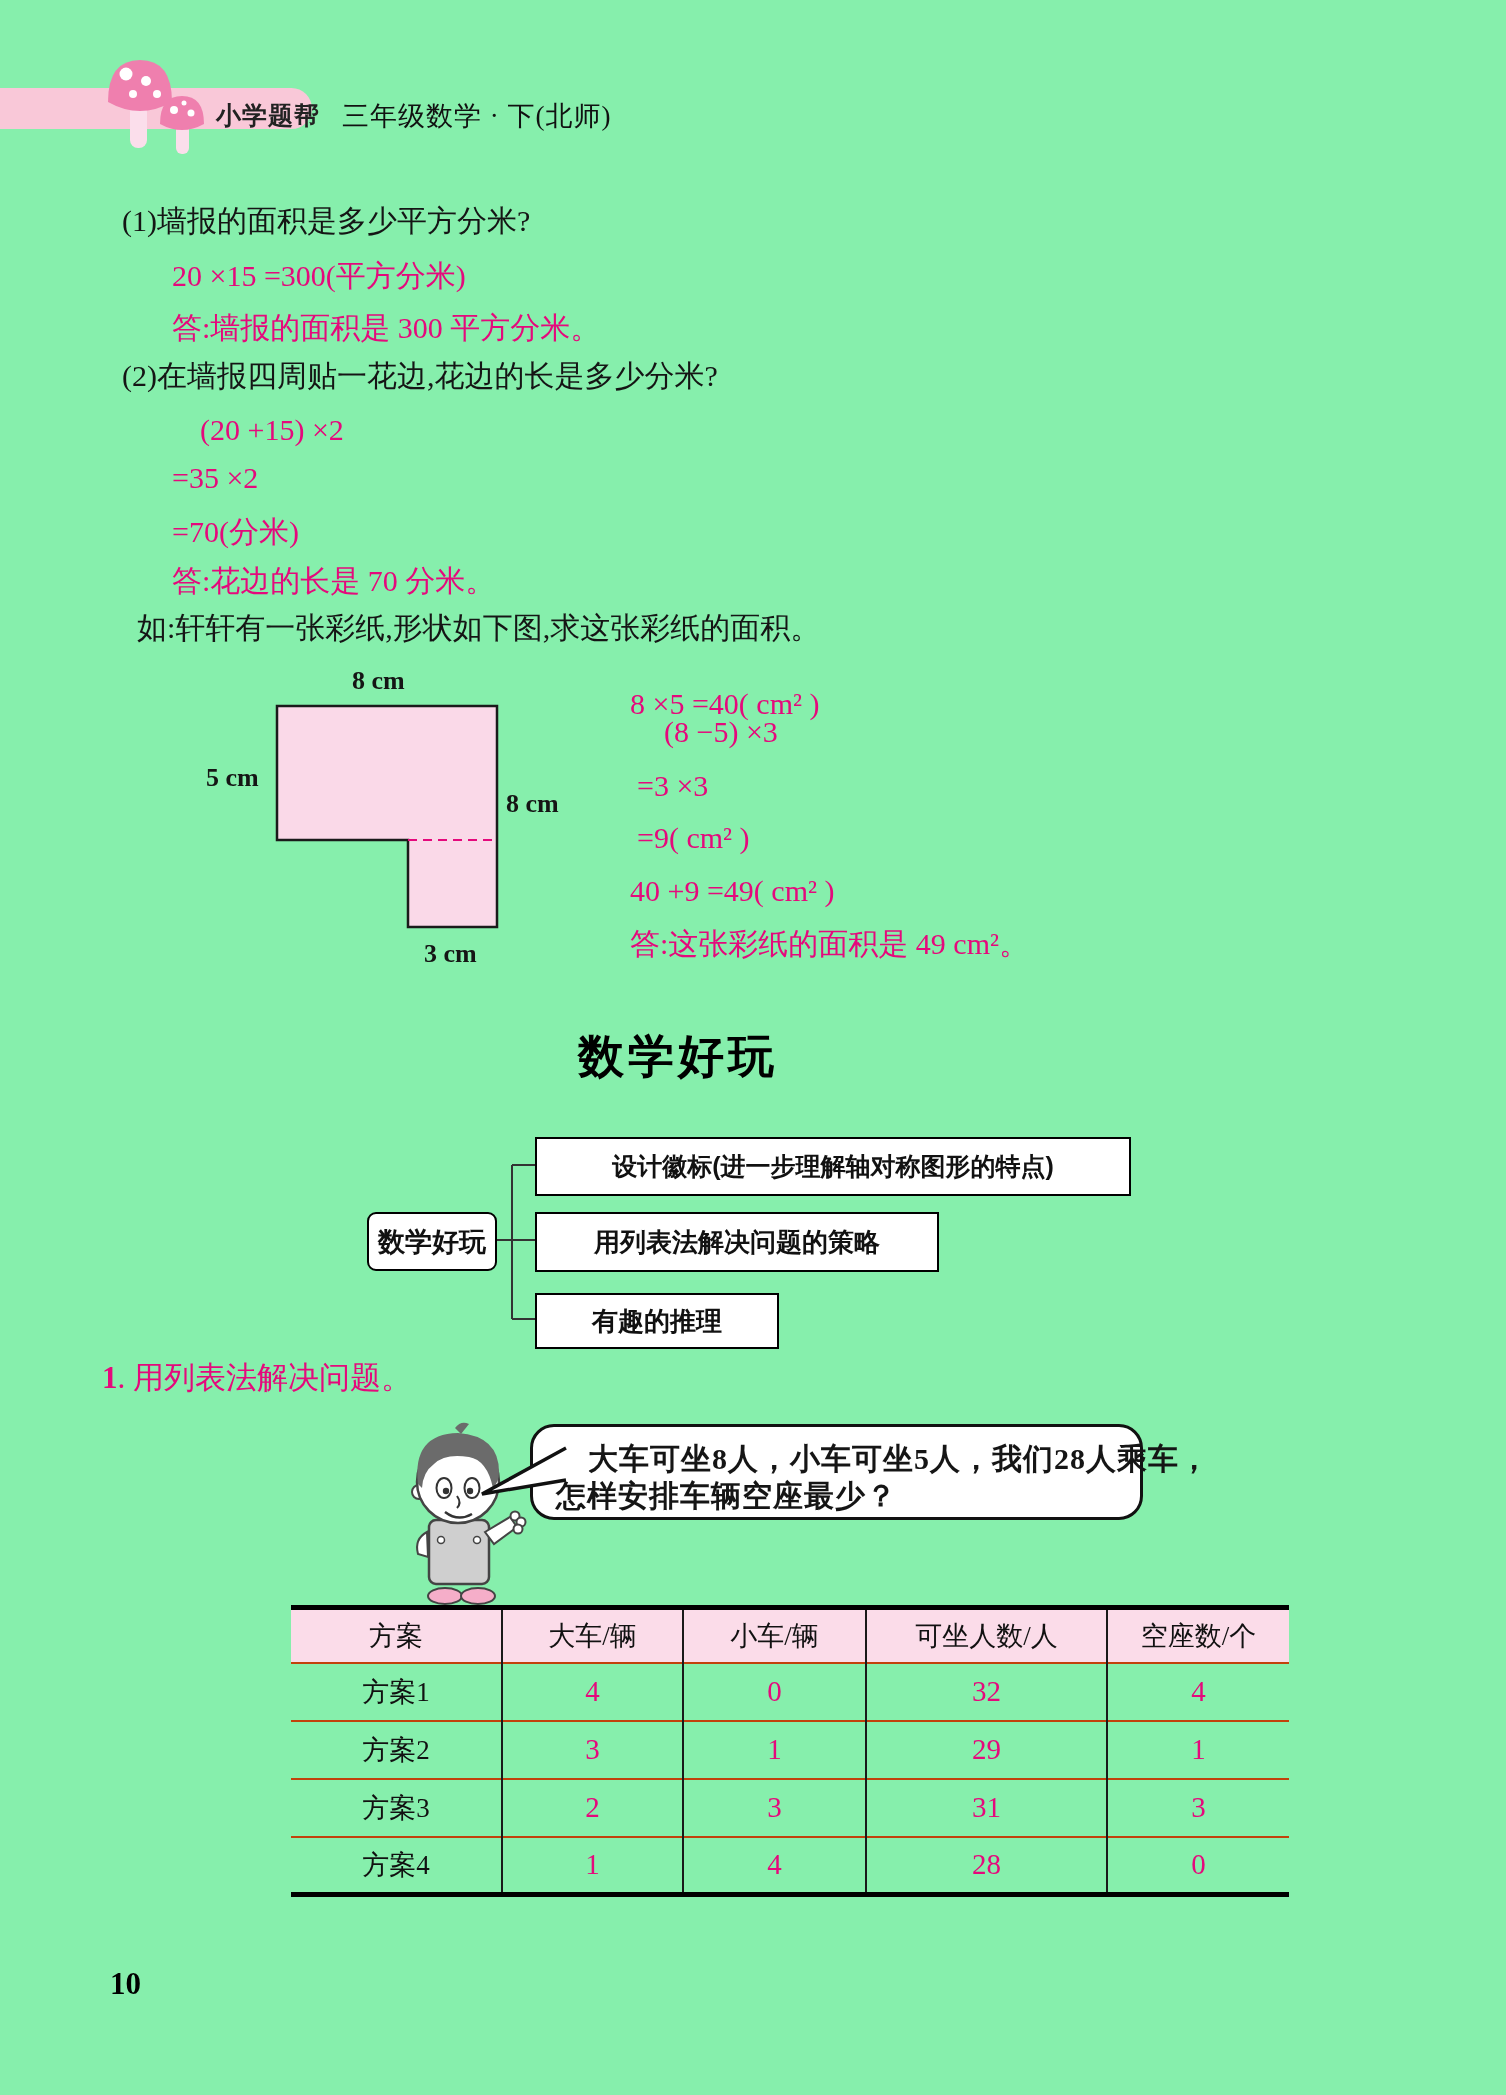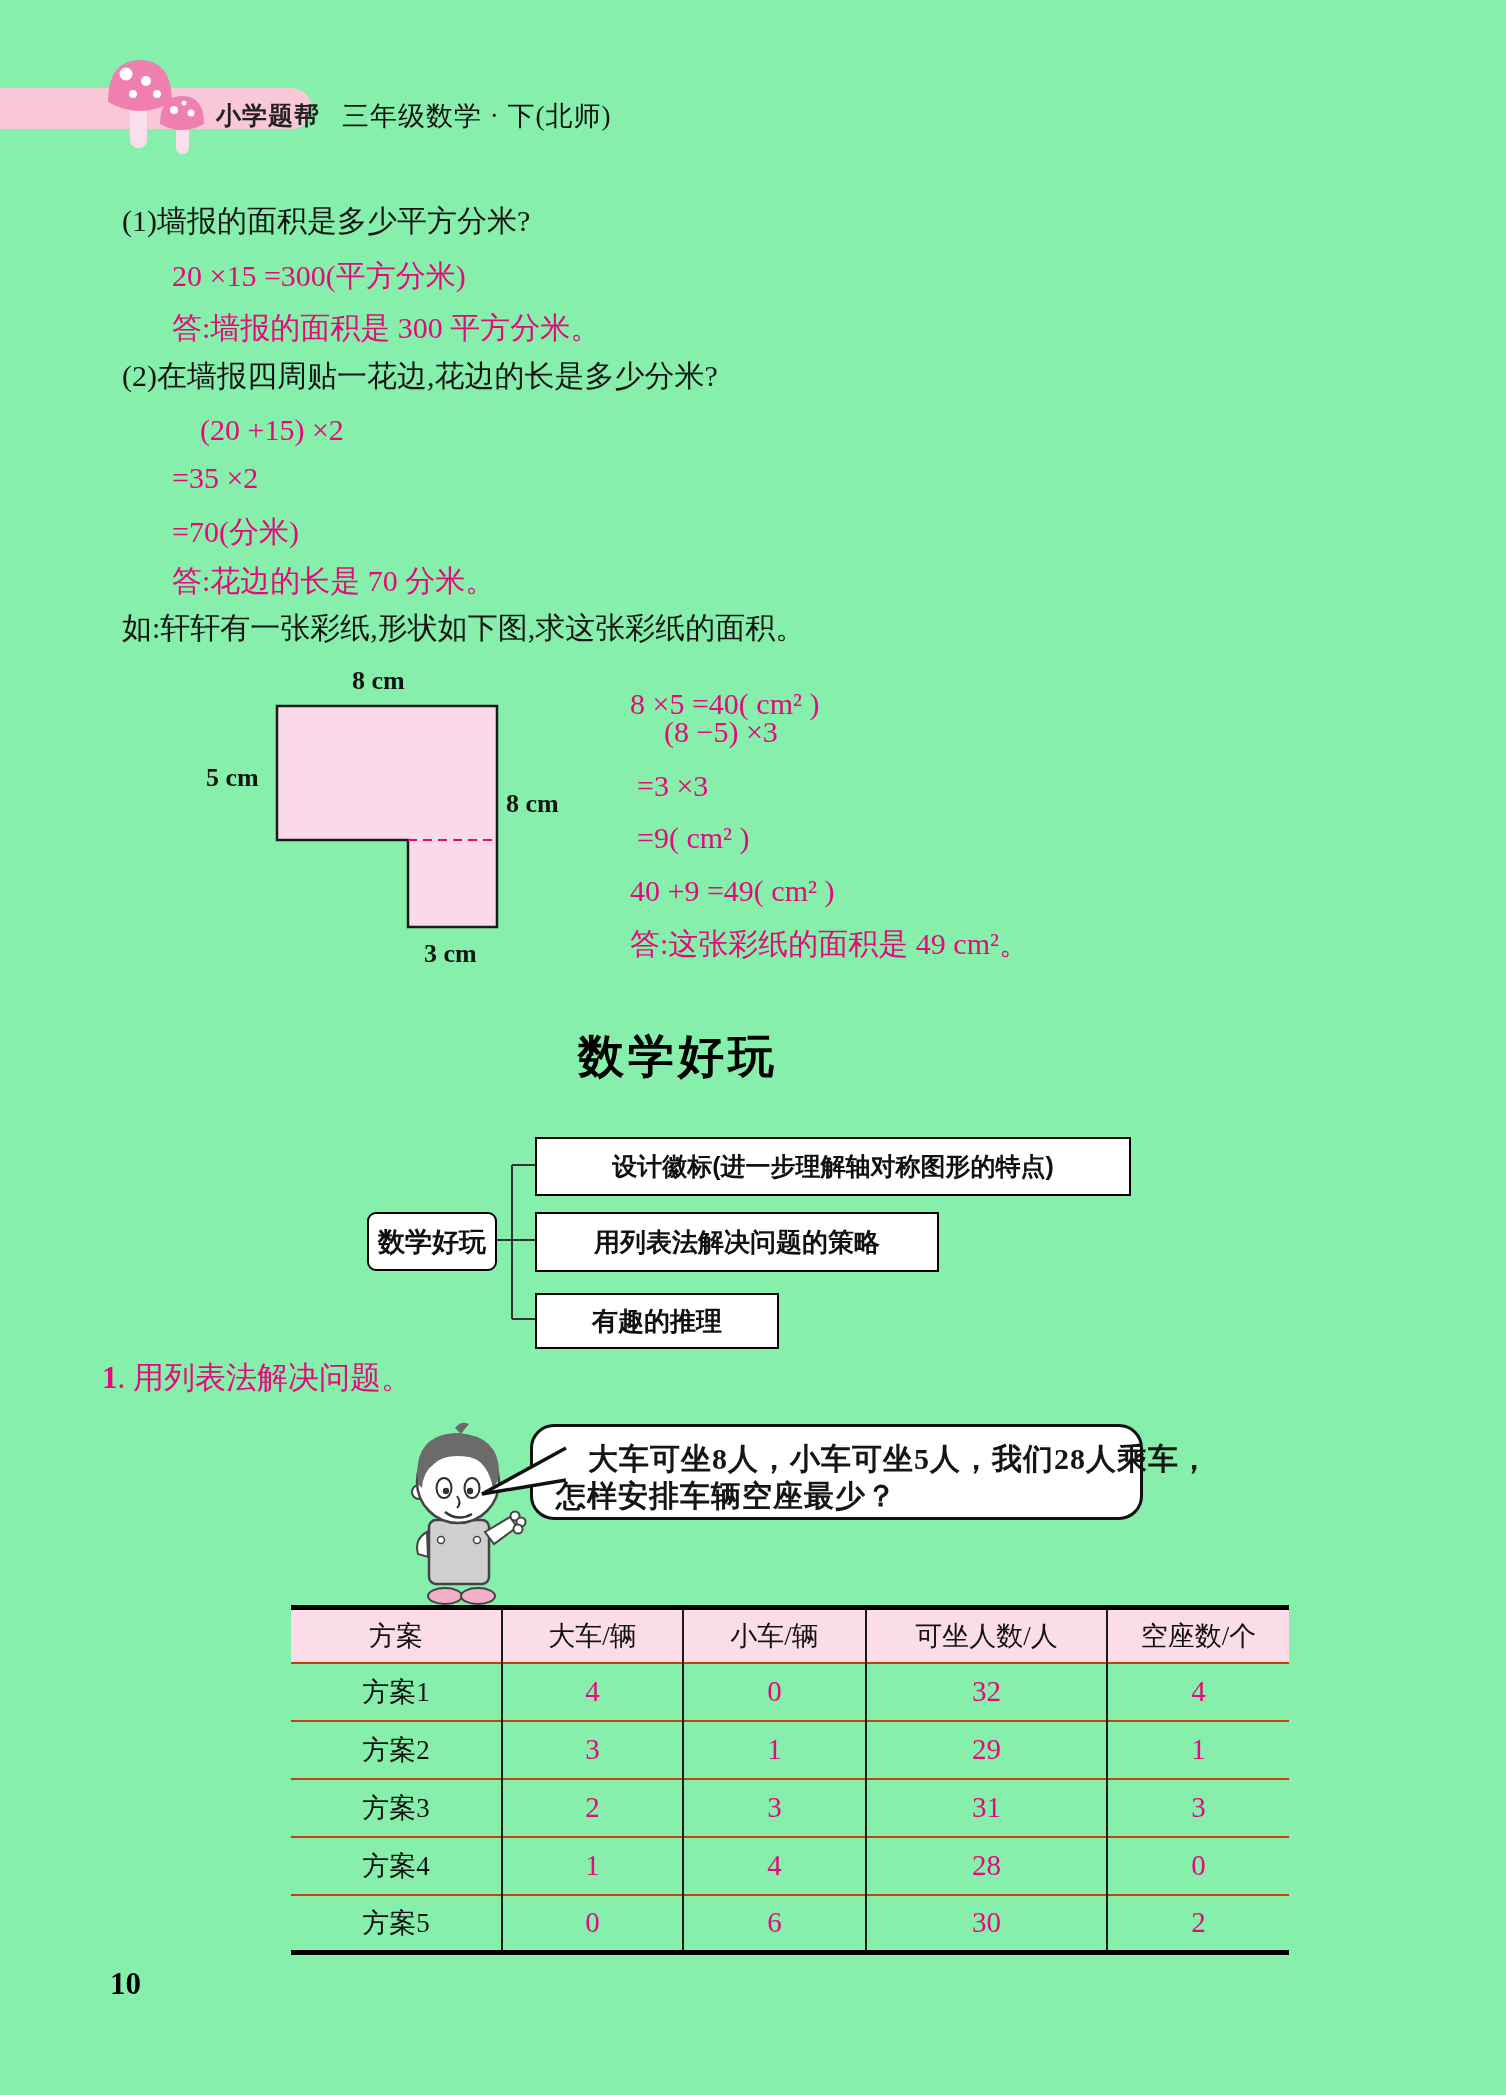--- a/index.html
+++ b/index.html
@@ -70,21 +70,21 @@
 
   <div class="t" style="left:122px;top:203px;">(1)墙报的面积是多少平方分米?</div>
   <div class="t pink" style="left:172px;top:258px;">20 ×15 =300(平方分米)</div>
   <div class="t pink" style="left:172px;top:310px;">答:墙报的面积是 300 平方分米。</div>
   <div class="t" style="left:122px;top:358px;">(2)在墙报四周贴一花边,花边的长是多少分米?</div>
   <div class="t pink" style="left:200px;top:412px;">(20 +15) ×2</div>
   <div class="t pink" style="left:172px;top:460px;">=35 ×2</div>
   <div class="t pink" style="left:172px;top:514px;">=70(分米)</div>
   <div class="t pink" style="left:172px;top:563px;">答:花边的长是 70 分米。</div>
 
-  <div class="t" style="left:122px;top:610px;">如:轩轩有一张彩纸,形状如下图,求这张彩纸的面积。</div>
+  <div class="t" style="left:137px;top:610px;">如:轩轩有一张彩纸,形状如下图,求这张彩纸的面积。</div>
 
   <svg style="position:absolute;left:190px;top:660px;" width="420" height="320" viewBox="0 0 420 320">
     <polygon points="87,46 307,46 307,267 218,267 218,180 87,180" fill="#fad9e8" stroke="#1a1a1a" stroke-width="2.5"></polygon>
     <line x1="218" y1="180" x2="307" y2="180" stroke="#e5097c" stroke-width="2" stroke-dasharray="9,6"></line>
   </svg>
   <div class="t" style="left:352px;top:663px;font-weight:bold;font-size:26px;">8 cm</div>
   <div class="t" style="left:206px;top:760px;font-weight:bold;font-size:26px;">5 cm</div>
   <div class="t" style="left:506px;top:786px;font-weight:bold;font-size:26px;">8 cm</div>
   <div class="t" style="left:424px;top:936px;font-weight:bold;font-size:26px;">3 cm</div>
 
@@ -182,25 +182,18 @@
         <td class="val">31</td>
         <td class="val">3</td>
       </tr>
       <tr>
         <td class="rowlabel">方案4</td>
         <td class="val">1</td>
         <td class="val">4</td>
         <td class="val">28</td>
         <td class="val">0</td>
       </tr>
-      <tr>
-        <td class="rowlabel">方案5</td>
-        <td class="val">0</td>
-        <td class="val">6</td>
-        <td class="val">30</td>
-        <td class="val">2</td>
-      </tr>
     </tbody>
   </table>
 
   <div class="pagenum">10</div>
 
 </div>
 
 </body></html>

